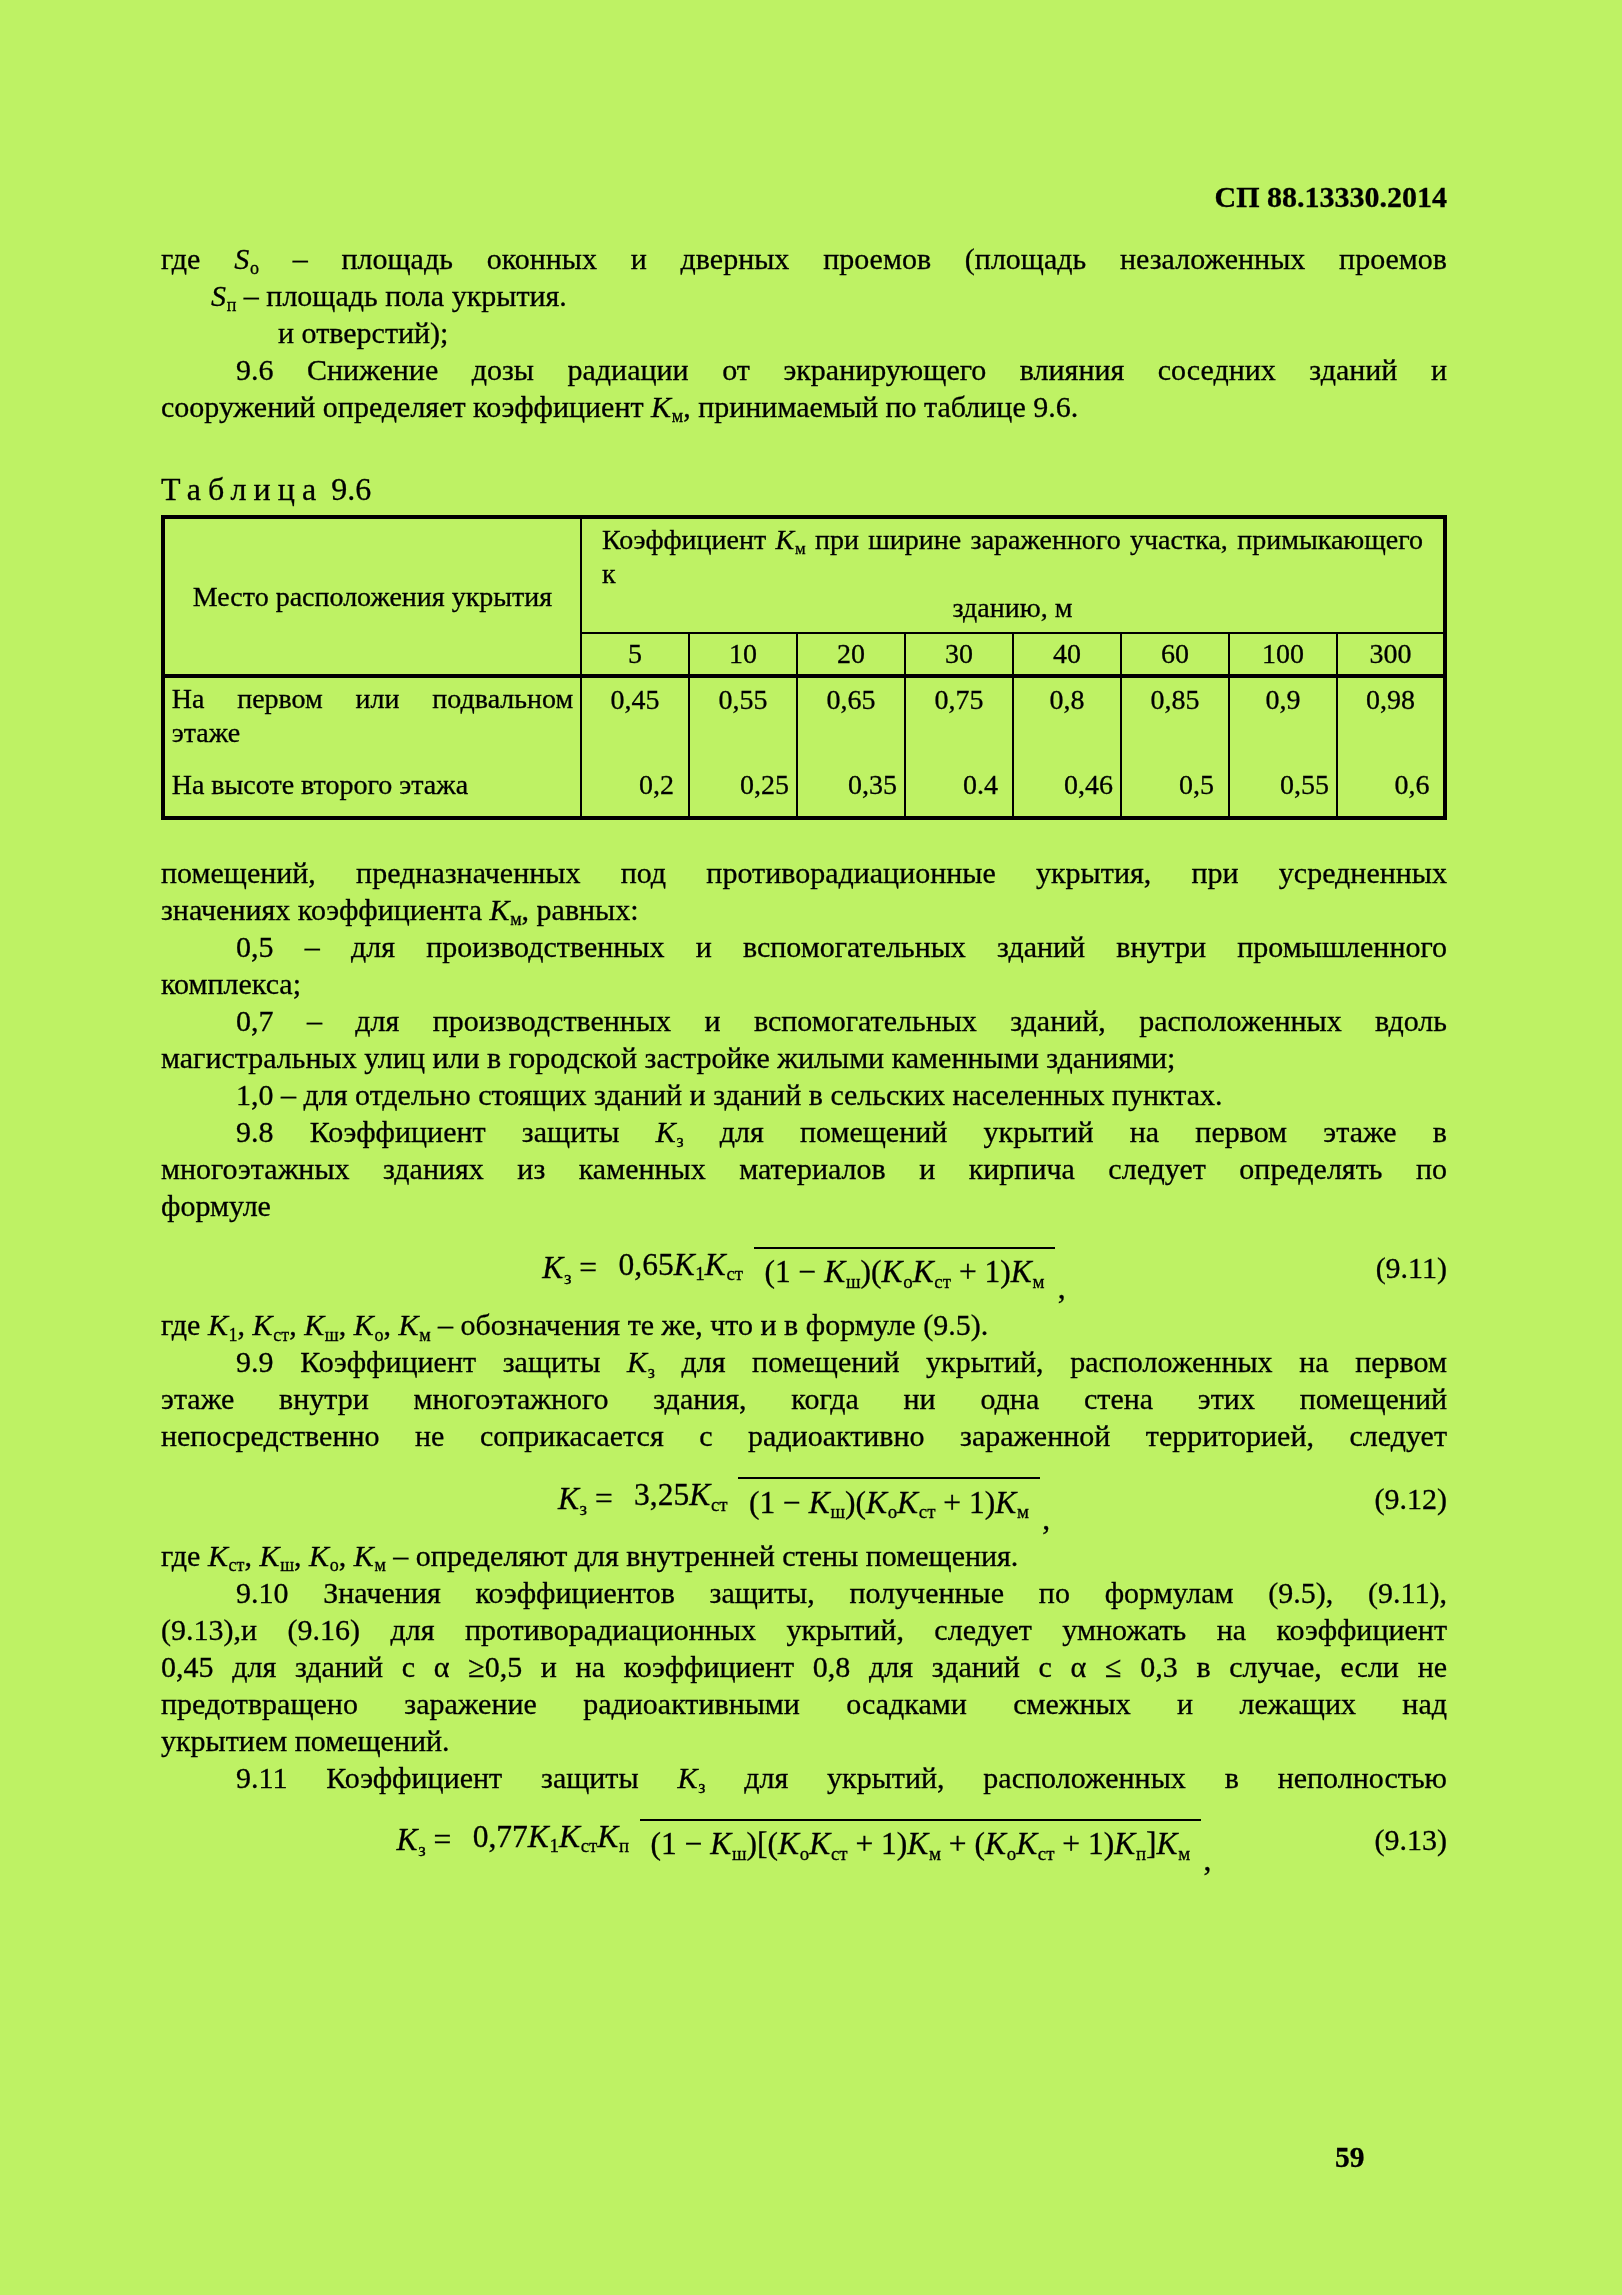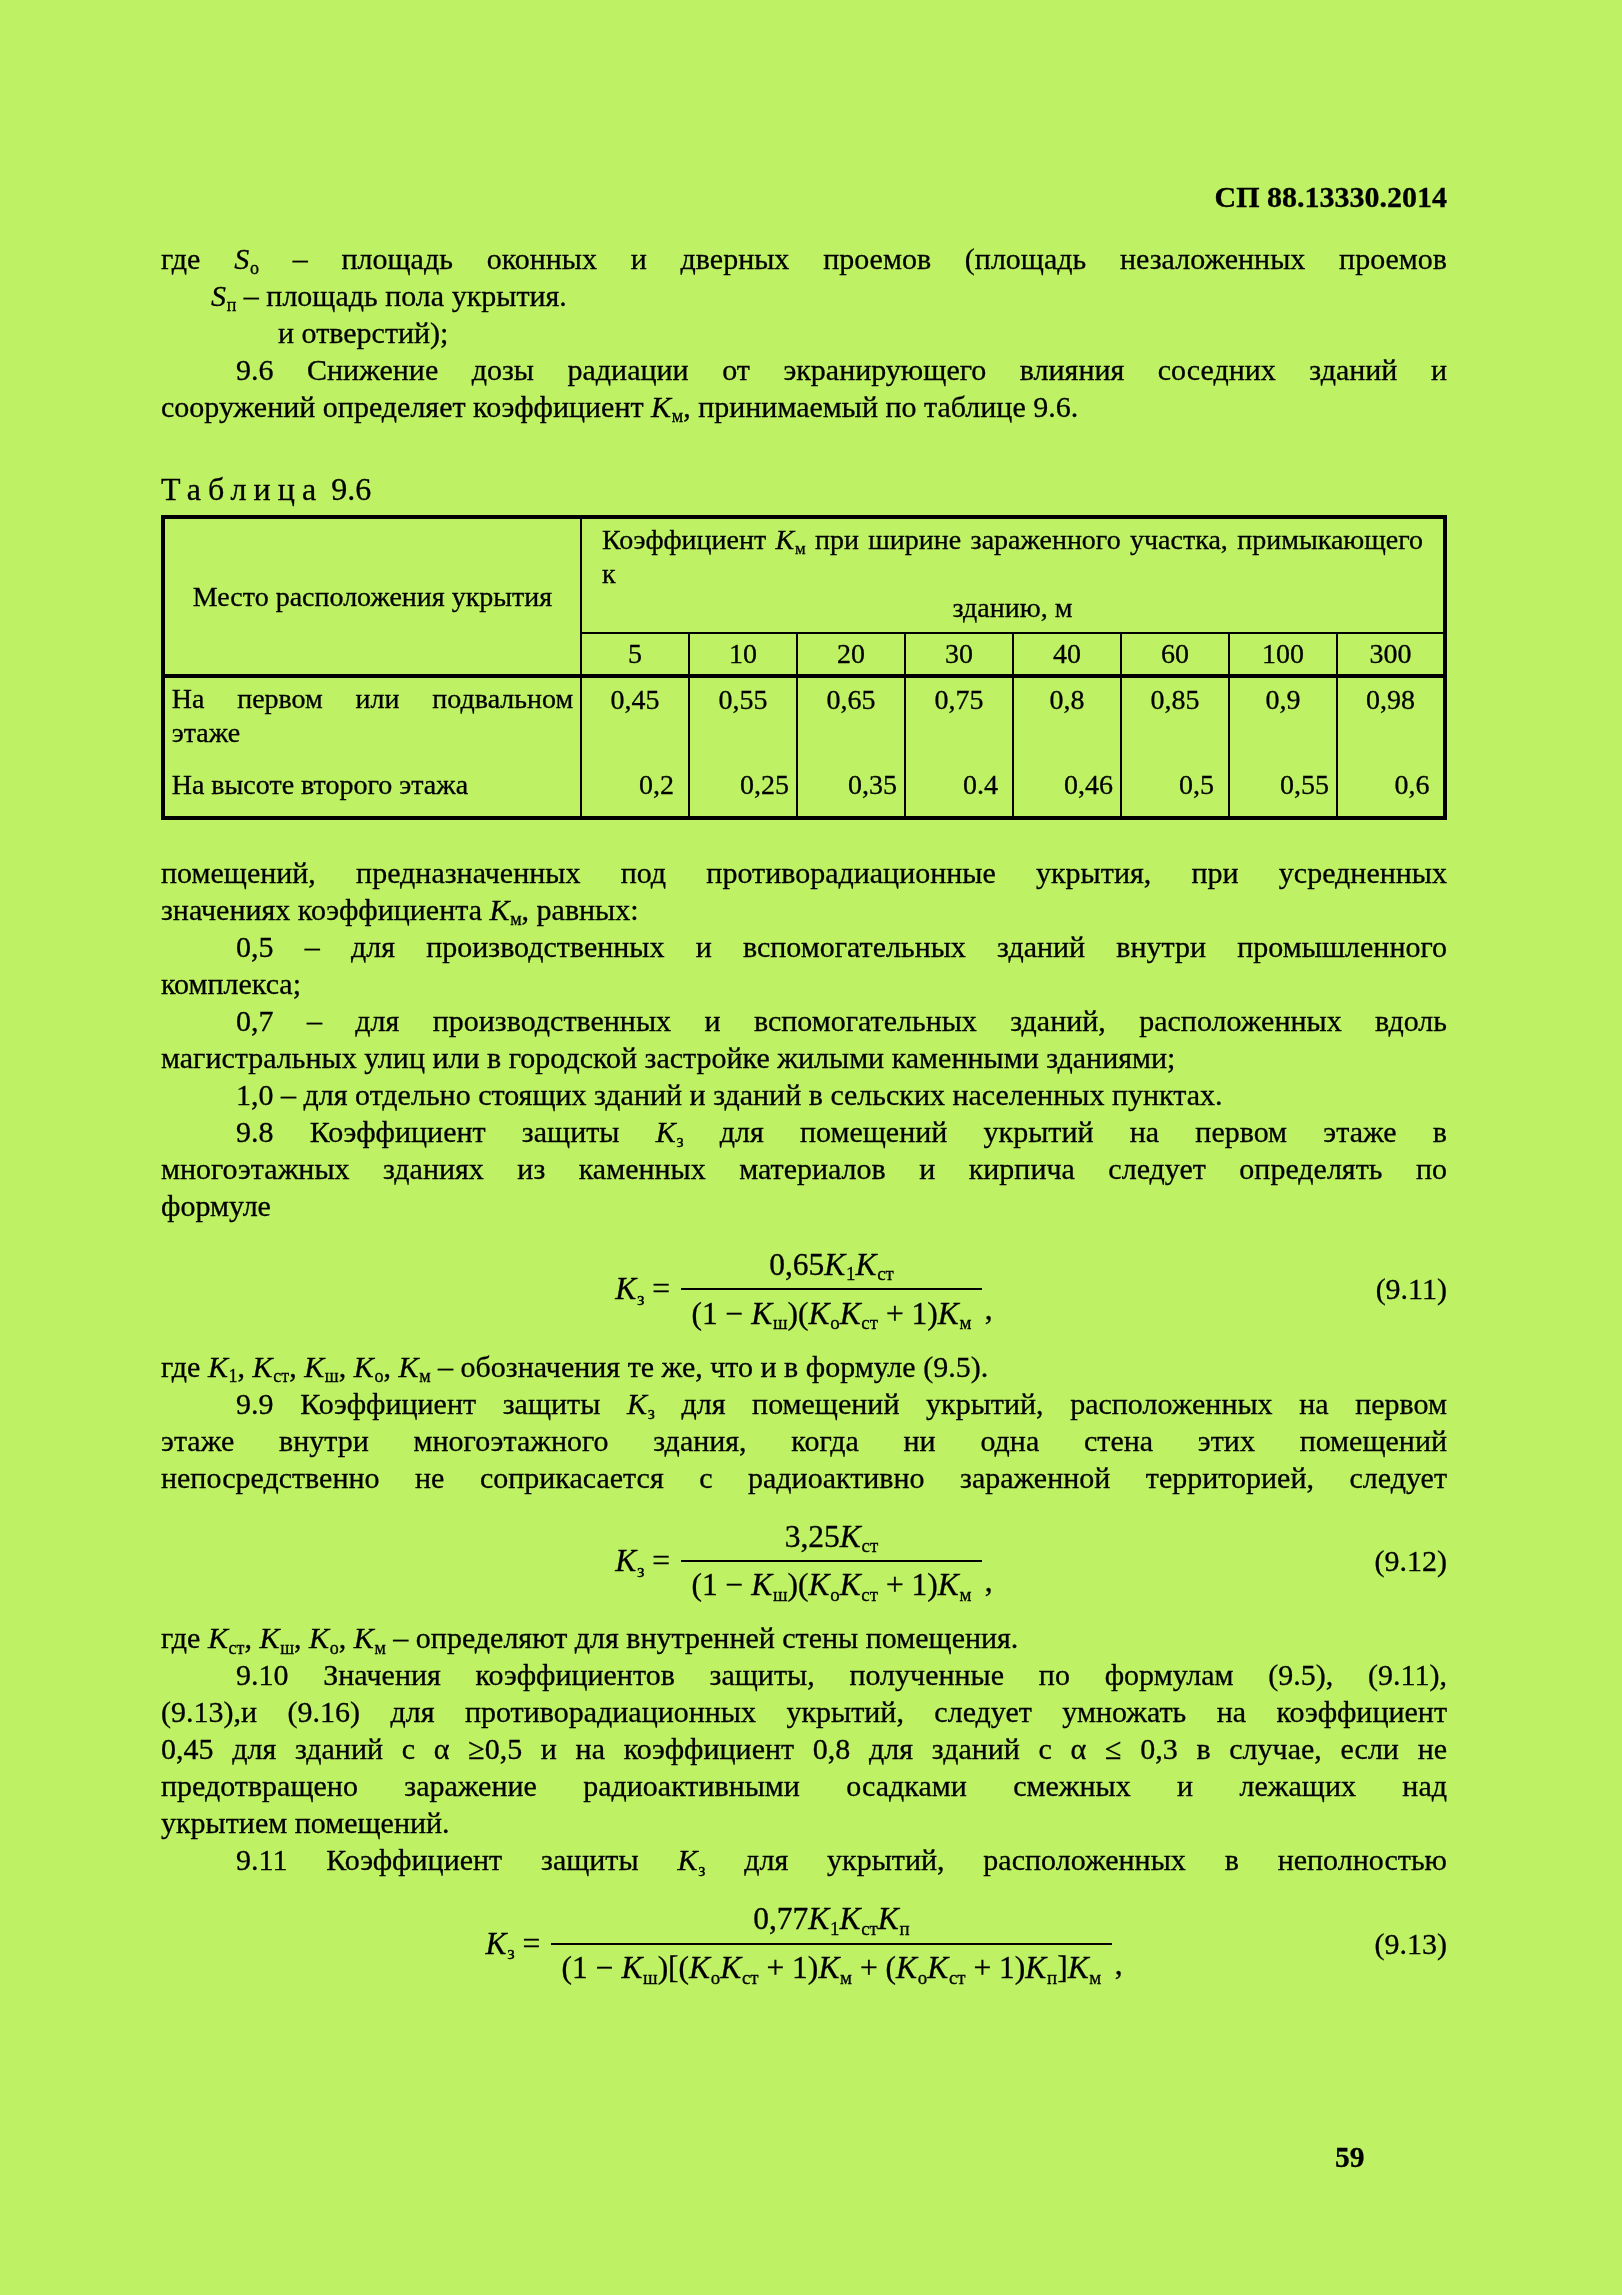--- a/index.html
+++ b/index.html
@@ -31,21 +31,21 @@
   .t96 tr.r2 td{border-top:none;vertical-align:top;height:44px;}
   .t96 .lbl{padding:4px 6.7px;}
   .t96 tr.r1 .lbl .jl{text-align:justify;text-align-last:justify;}
   .t96 .val{text-align:center;padding-top:5.4px;}
   .t96 tr.r2 .lbl{padding-top:2.7px;}
   .t96 tr.r2 .val{padding-top:2.7px;padding-left:44px;}
   .p97{margin-top:34px;}
   
   .eq-row{display:flex;justify-content:center;align-items:center;position:relative;
           margin:23px 0 16px;font-size:31.5px;line-height:36px;}
-  .frac{display:inline-flex;flex-direction:column;text-align:center;}
+  .frac{display:inline-flex;flex-direction:row;text-align:center;}
   .num{padding:0 10.7px 5.4px;}
   .den{border-top:2.7px solid #000;padding:5.4px 10.7px 0;}
   .eq-lhs{margin-right:10.7px;}
   .eq-trail{position:relative;top:20px;margin-left:2.7px;}
   .eq-label{position:absolute;right:0;top:50%;transform:translateY(-50%);font-size:30px;}
   i{font-style:italic;}
   sub{font-size:0.6em;vertical-align:-0.3em;line-height:0;margin-left:0.7px;}
   .pagenum{position:absolute;left:1335px;top:2141px;font-size:29.5px;font-weight:700;}
 </style>
 </head>

